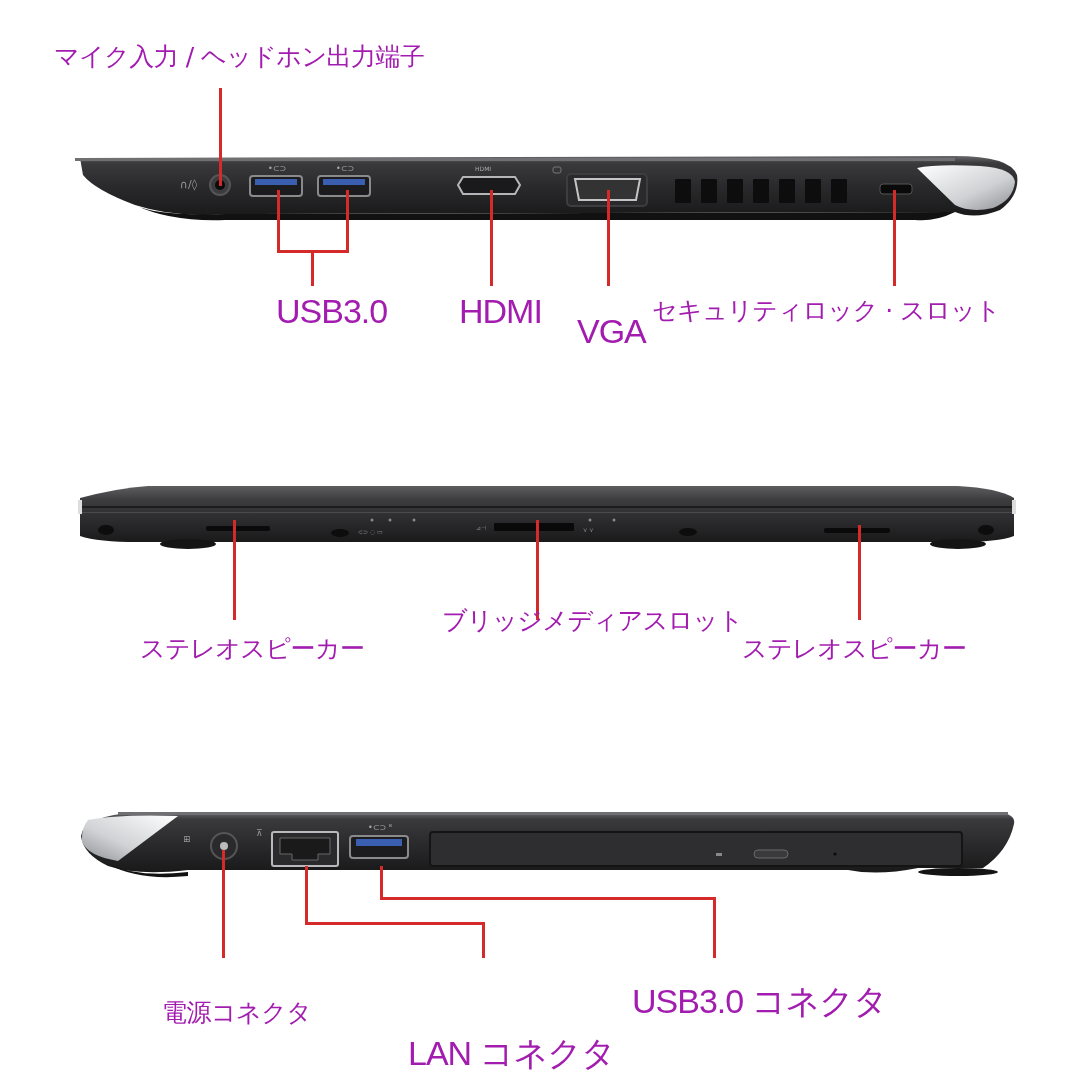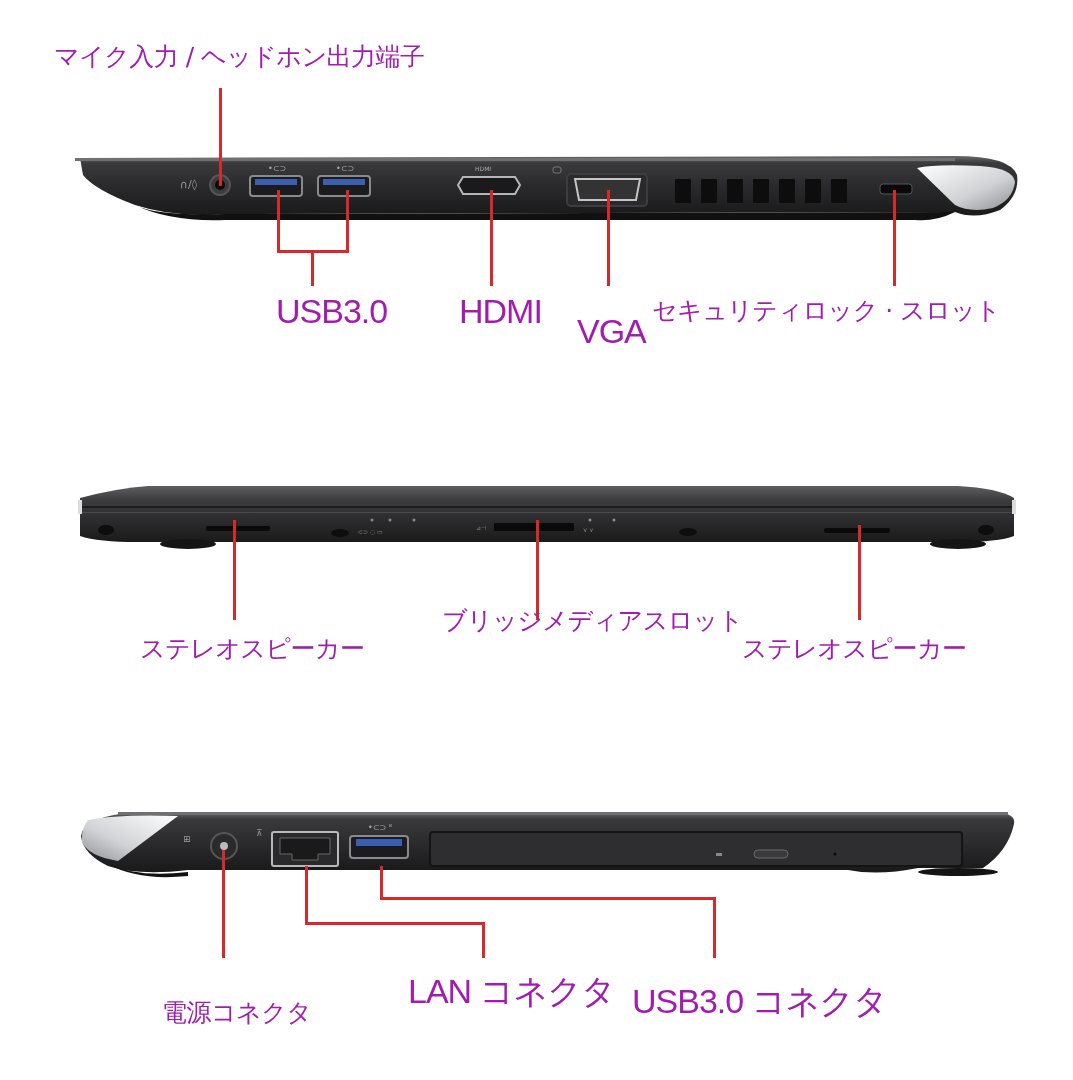--- a/index.html
+++ b/index.html
@@ -164,14 +164,14 @@
 
 <div class="line v" style="left:222px; top:850px; height:108px;"></div>
 <div class="line v" style="left:305px; top:866px; height:58px;"></div>
 <div class="line h" style="left:305px; top:922px; width:180px;"></div>
 <div class="line v" style="left:482px; top:922px; height:36px;"></div>
 <div class="line v" style="left:380px; top:866px; height:33px;"></div>
 <div class="line h" style="left:380px; top:897px; width:336px;"></div>
 <div class="line v" style="left:713px; top:897px; height:61px;"></div>
 
 <div class="label" style="left:162px; top:986px;margin-top:12px;">電源コネクタ</div>
-<div class="label latin" style="left:408px; top:976px;">LAN コネクタ</div>
+<div class="label latin" style="left:408px; top:1038px;">LAN コネクタ</div>
 <div class="label latin" style="left:632px; top:986px;">USB3.0 コネクタ</div>
 
 </body></html>

